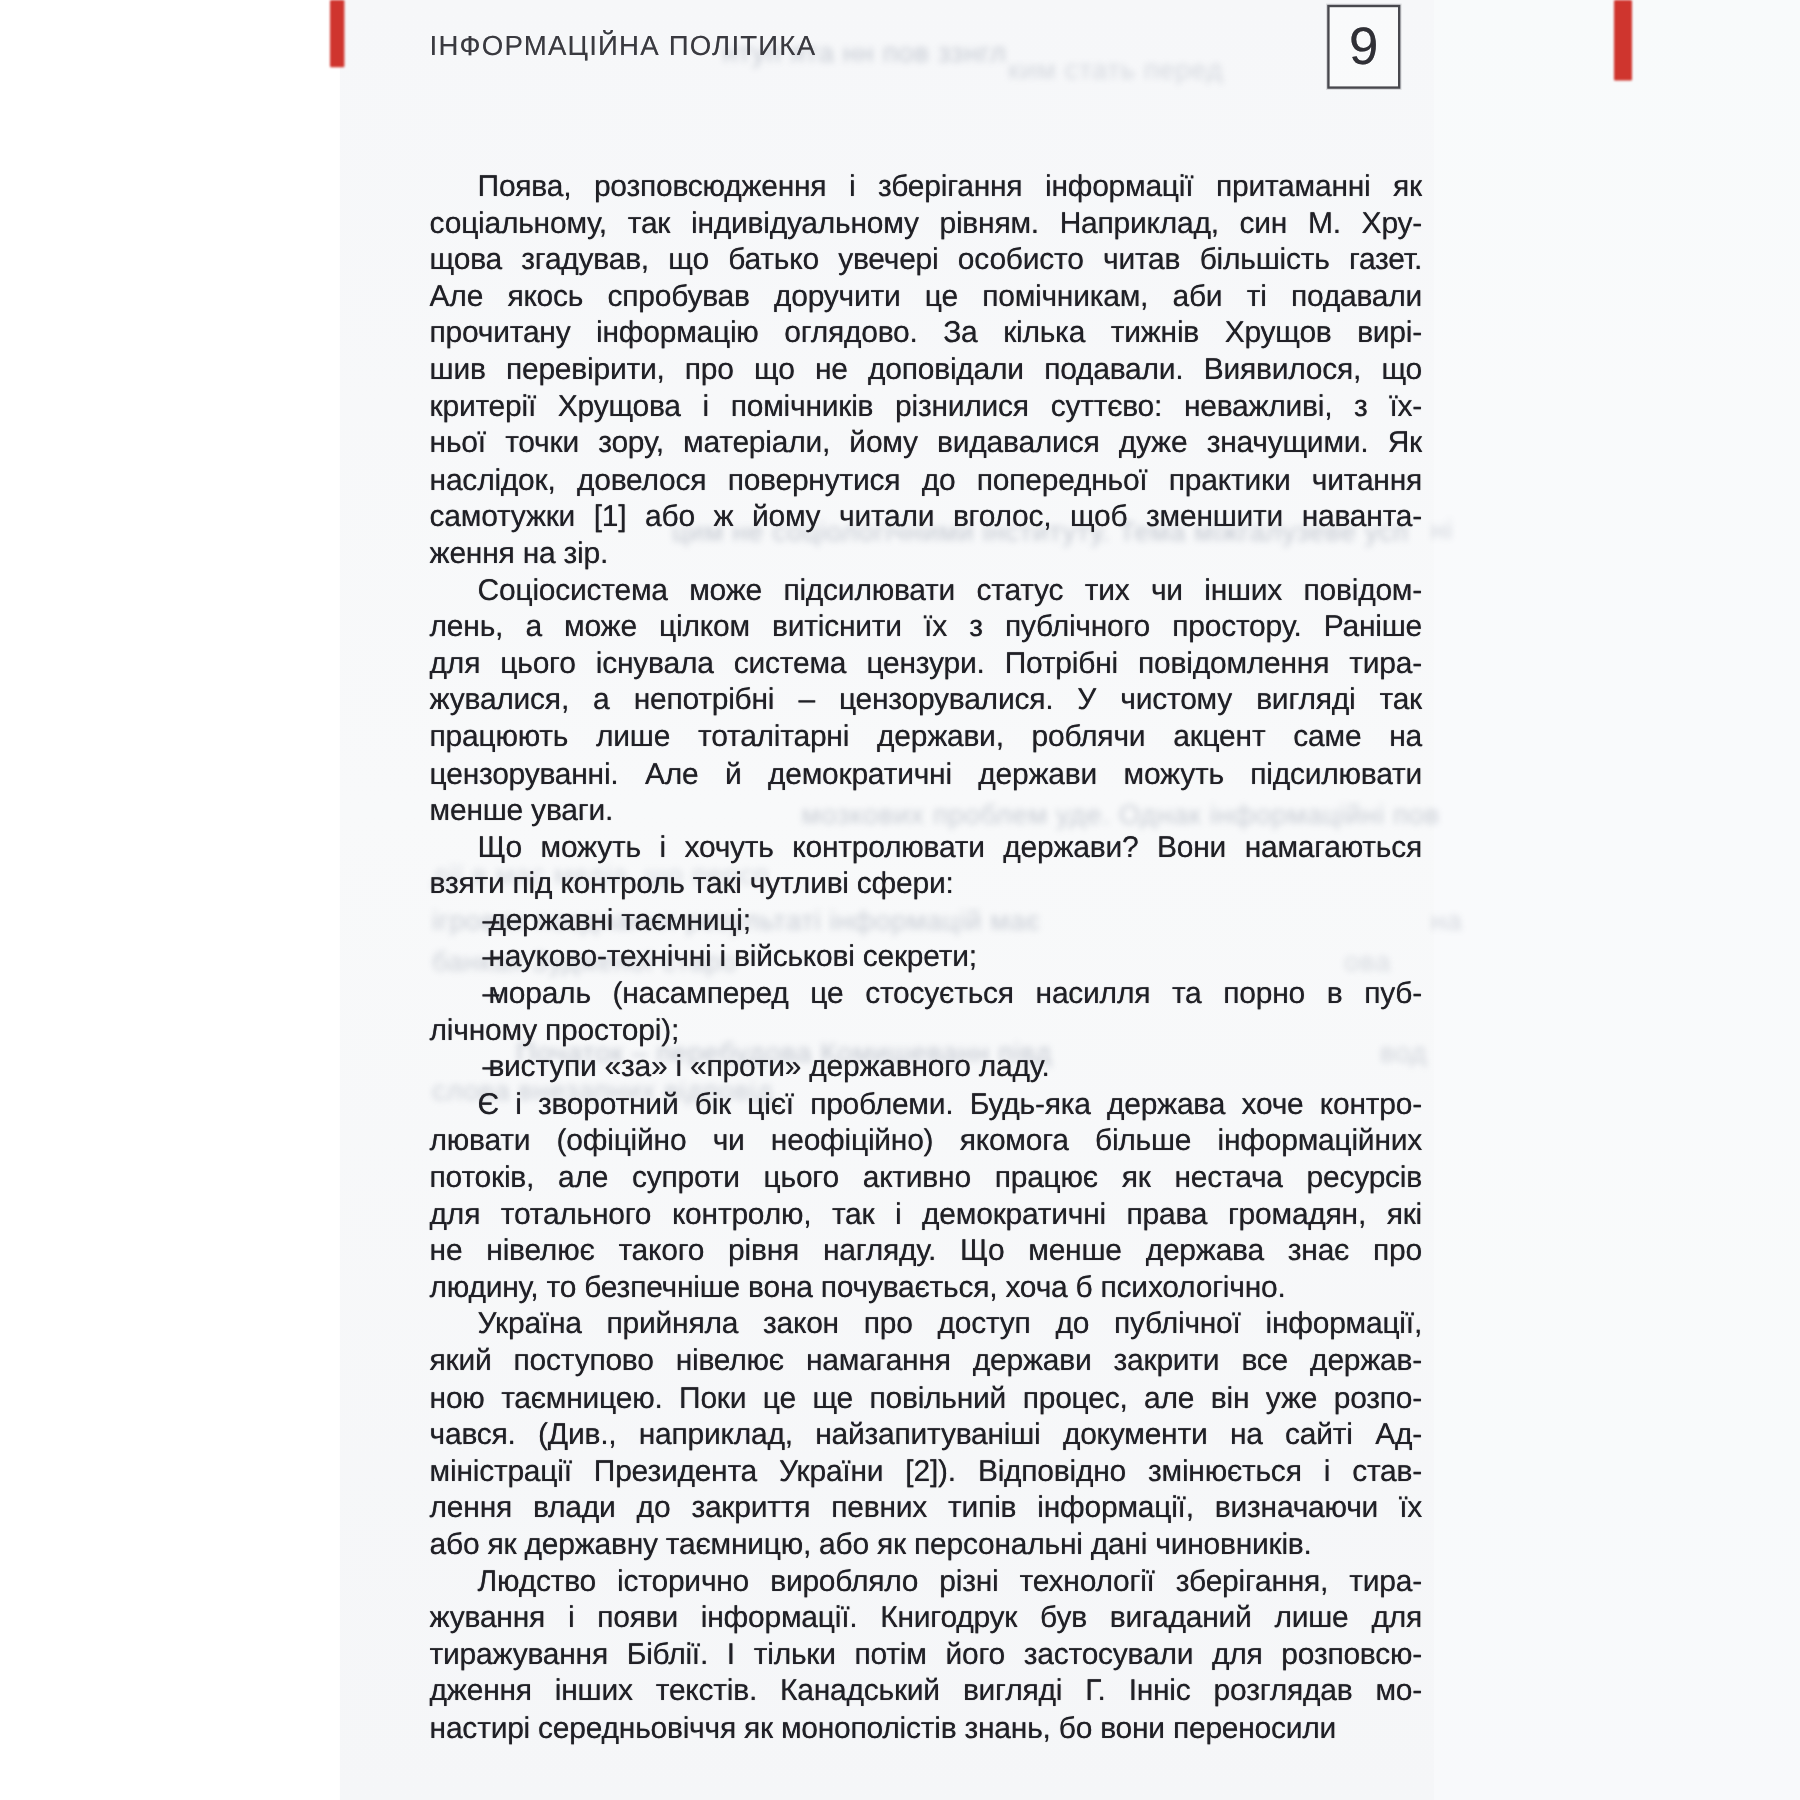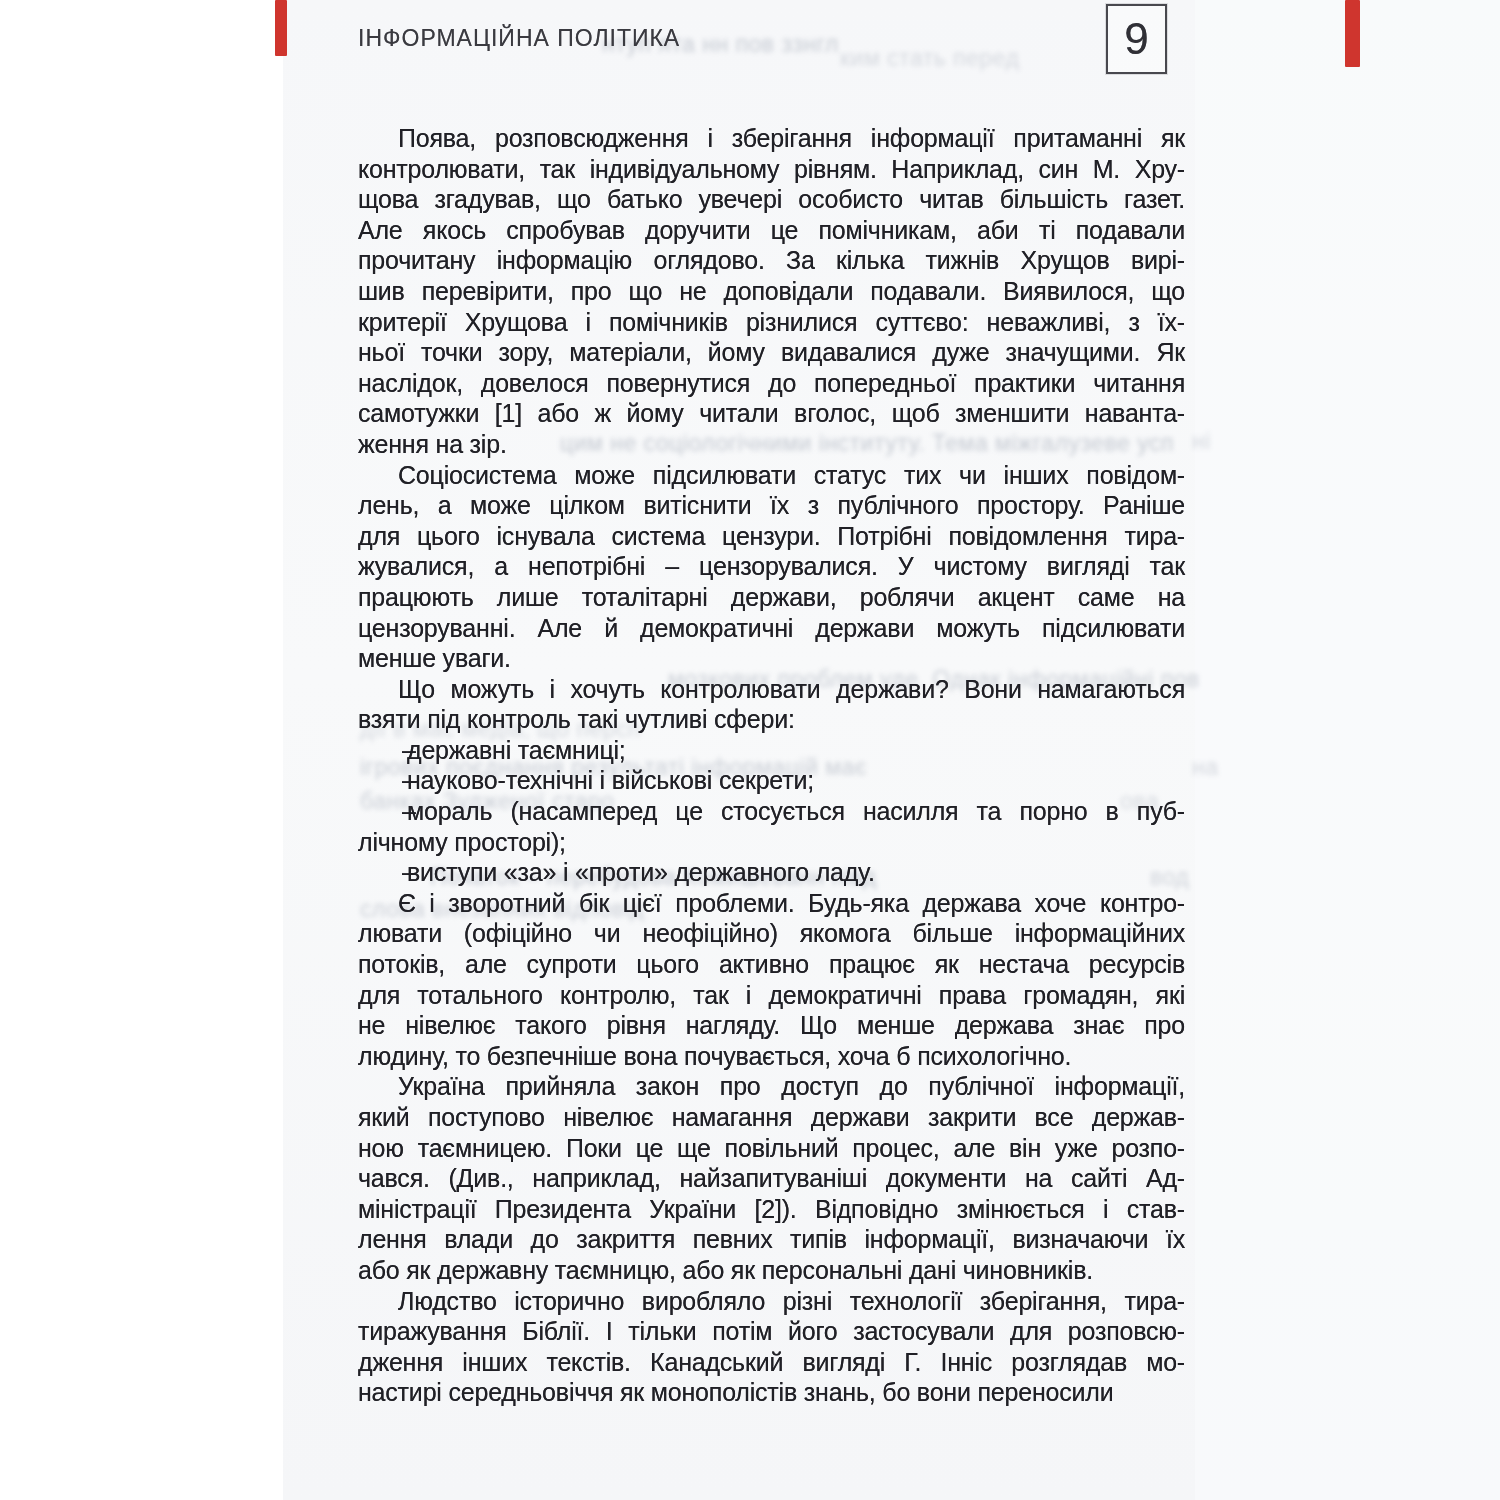--- a/index.html
+++ b/index.html
@@ -32,21 +32,21 @@
     border:2px solid #48484e;background:rgba(255,255,255,.4);
     display:flex;align-items:center;justify-content:center;
     box-shadow:0 0 0 1px rgba(70,70,75,.15);
   }
   .pagenum-box .num{
     font-size:44px;color:#303036;line-height:1;
     text-shadow:0 0 .5px rgba(40,40,45,.6);
   }
 
   #text-col{
-    position:absolute;left:358px;top:123px;width:827px;
+    position:absolute;left:358px;top:140px;width:827px;
     font-size:25px;line-height:30.6px;letter-spacing:-0.2px;
     color:#202026;text-shadow:0 0 .6px rgba(25,25,30,.75);
   }
   .block{margin:0;}
   .line{text-align:justify;text-align-last:justify;}
   .line.last{text-align-last:left;}
   .block.p .line.first{text-indent:40px;}
   .block.li .line.first{text-indent:22px;}
   .dash{display:inline-block;width:27px;}
 
@@ -84,21 +84,21 @@
   </div>
 
 <div class="running-head">ІНФОРМАЦІЙНА ПОЛІТИКА</div>
 <div class="pagenum-box">
   <span class="num">9</span>
 </div>
 
 <div id="text-col">
     <div class="block p">
       <div class="line first">Поява, розповсюдження і зберігання інформації притаманні як</div>
-      <div class="line">контролювати, так індивідуальному рівням. Наприклад, син М. Хру-</div>
+      <div class="line">соціальному, так індивідуальному рівням. Наприклад, син М. Хру-</div>
       <div class="line">щова згадував, що батько увечері особисто читав більшість газет.</div>
       <div class="line">Але якось спробував доручити це помічникам, аби ті подавали</div>
       <div class="line">прочитану інформацію оглядово. За кілька тижнів Хрущов вирі-</div>
       <div class="line">шив перевірити, про що не доповідали подавали. Виявилося, що</div>
       <div class="line">критерії Хрущова і помічників різнилися суттєво: неважливі, з їх-</div>
       <div class="line">ньої точки зору, матеріали, йому видавалися дуже значущими. Як</div>
       <div class="line">наслідок, довелося повернутися до попередньої практики читання</div>
       <div class="line">самотужки [1] або ж йому читали вголос, щоб зменшити наванта-</div>
       <div class="line last">ження на зір.</div>
     </div>
@@ -140,17 +140,18 @@
       <div class="line first">Україна прийняла закон про доступ до публічної інформації,</div>
       <div class="line">який поступово нівелює намагання держави закрити все держав-</div>
       <div class="line">ною таємницею. Поки це ще повільний процес, але він уже розпо-</div>
       <div class="line">чався. (Див., наприклад, найзапитуваніші документи на сайті Ад-</div>
       <div class="line">міністрації Президента України [2]). Відповідно змінюється і став-</div>
       <div class="line">лення влади до закриття певних типів інформації, визначаючи їх</div>
       <div class="line last">або як державну таємницю, або як персональні дані чиновників.</div>
     </div>
     <div class="block p">
       <div class="line first">Людство історично виробляло різні технології зберігання, тира-</div>
+      <div class="line">жування і появи інформації. Книгодрук був вигаданий лише для</div>
       <div class="line">тиражування Біблії. І тільки потім його застосували для розповсю-</div>
       <div class="line">дження інших текстів. Канадський вигляді Г. Інніс розглядав мо-</div>
       <div class="line last">настирі середньовіччя як монополістів знань, бо вони переносили</div>
     </div>
   </div>
 
 </body></html>

